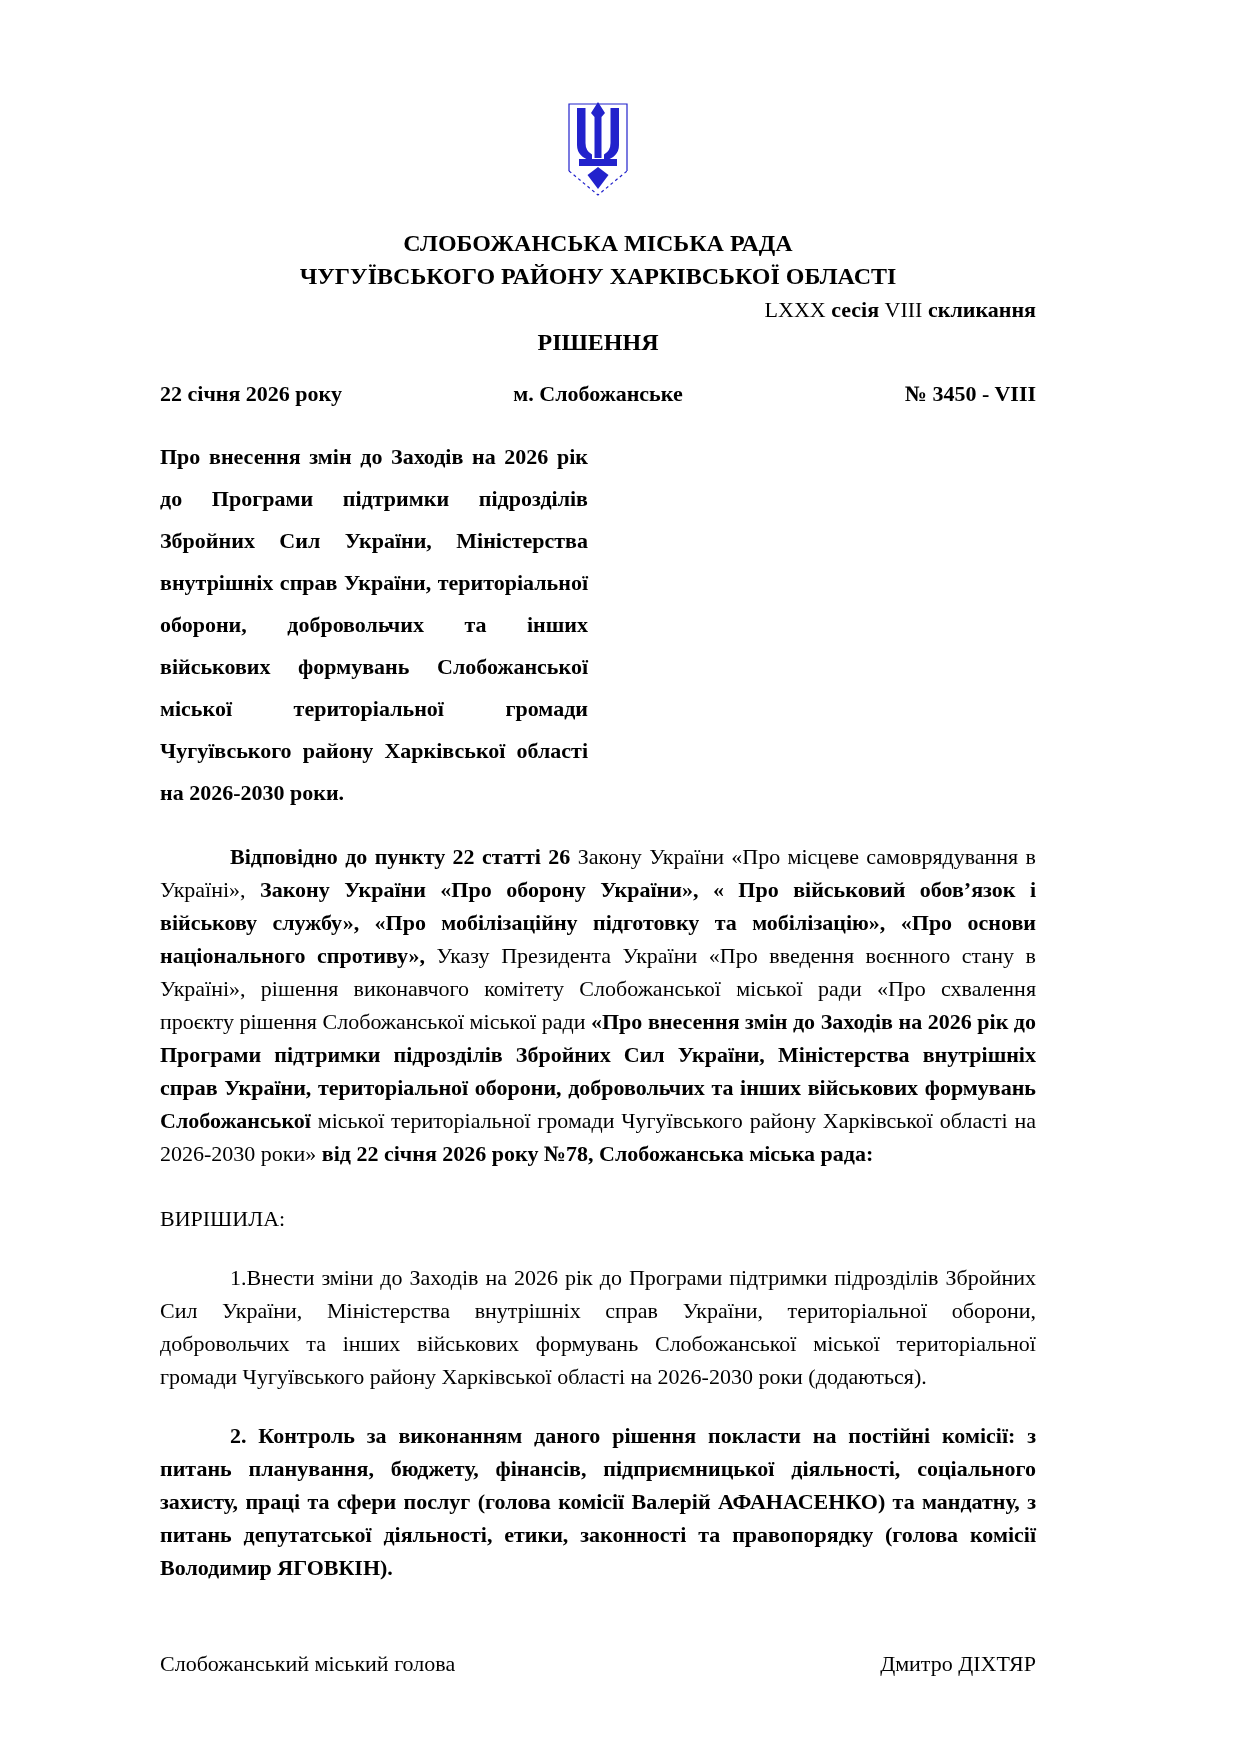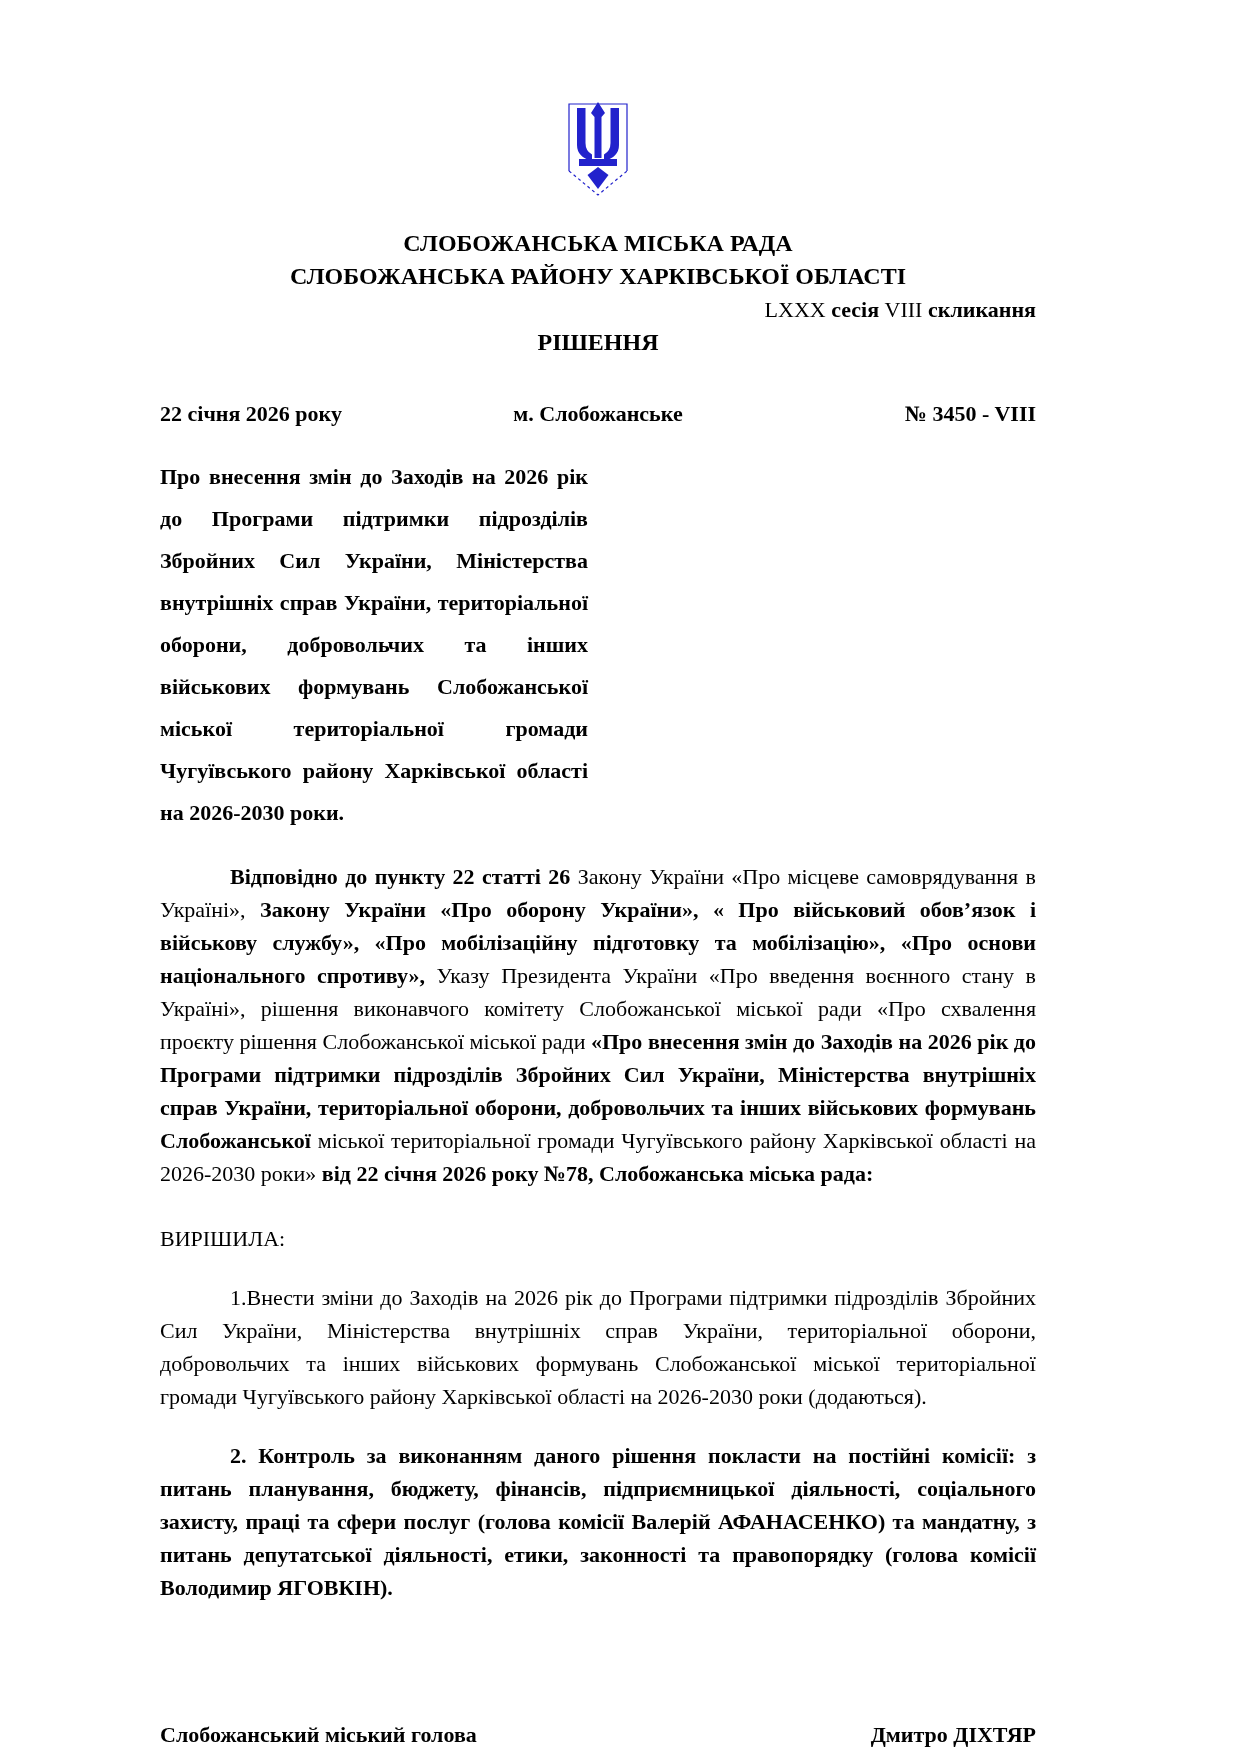--- a/index.html
+++ b/index.html
@@ -9,33 +9,33 @@
     font-family:"Liberation Serif","DejaVu Serif",serif;
     font-size:22px;line-height:33px;position:relative;
   }
   .emblem{text-align:center;margin-bottom:12px;}
   .emblem svg{display:inline-block;}
   .h1{text-align:center;font-weight:bold;font-size:24px;line-height:33px;}
   .h2{text-align:right;font-size:22px;line-height:33px;}
   .b{font-weight:bold;}
   .meta-row{
     display:grid;grid-template-columns:1fr auto 1fr;align-items:baseline;
-    font-weight:bold;margin-top:38px;
+    font-weight:bold;margin-top:18px;
   }
   .meta-row .left{justify-self:start;}
   .meta-row .center{justify-self:center;font-family:Liberation Serif, serif;}
   .meta-row .right{justify-self:end;}
   .subject{
     width:428px;font-weight:bold;text-align:justify;
     margin-top:26px;line-height:42px;
   }
   .para{text-align:justify;margin:26px 0 0 0;line-height:33px;}
   .indent{text-indent:70px;}
   .resolved{margin-top:32px;}
-  .sign-row{display:flex;justify-content:space-between;margin-top:114px;font-weight:bold;}
+  .sign-row{display:flex;justify-content:space-between;margin-top:63px;font-weight:normal;}
 </style>
 </head>
 <body>
 
 <div class="page">
 
   <div class="emblem">
     <svg width="64" height="110" viewBox="0 0 64 100" xmlns="http://www.w3.org/2000/svg">
 
       <path d="M3 70 V3 H61 V70" fill="none" stroke="#2222cc" stroke-width="1.2"></path>
@@ -45,21 +45,21 @@
         <path d="M32 1 L39 12 L35.5 16 V57 H28.5 V16 L25 12 Z"></path>
         <path d="M11 7 H19.5 V42 Q19.5 50 26 53.5 L26 60 Q11 56 11 44 Z"></path>
         <path d="M53 7 H44.5 V42 Q44.5 50 38 53.5 L38 60 Q53 56 53 44 Z"></path>
         <rect x="13" y="58" width="38" height="7"></rect>
         <path d="M32 66 L42.5 74 L32 88 L21.5 74 Z"></path>
       </g>
     </svg>
   </div>
 
   <div class="h1">СЛОБОЖАНСЬКА МІСЬКА РАДА</div>
-  <div class="h1">СЛОБОЖАНСЬКА РАЙОНУ ХАРКІВСЬКОЇ ОБЛАСТІ</div>
+  <div class="h1">ЧУГУЇВСЬКОГО РАЙОНУ ХАРКІВСЬКОЇ ОБЛАСТІ</div>
 
   <div class="h2"><span>LXXX </span><span class="b">сесія </span><span>VIII </span><span class="b">скликання</span></div>
 
   <div class="h1">РІШЕННЯ</div>
 
   <div class="meta-row">
     <span class="left">22 січня  2026 року</span>
     <span class="center">м. Слобожанське</span>
     <span class="right">№  3450 - VIII</span>
   </div>

